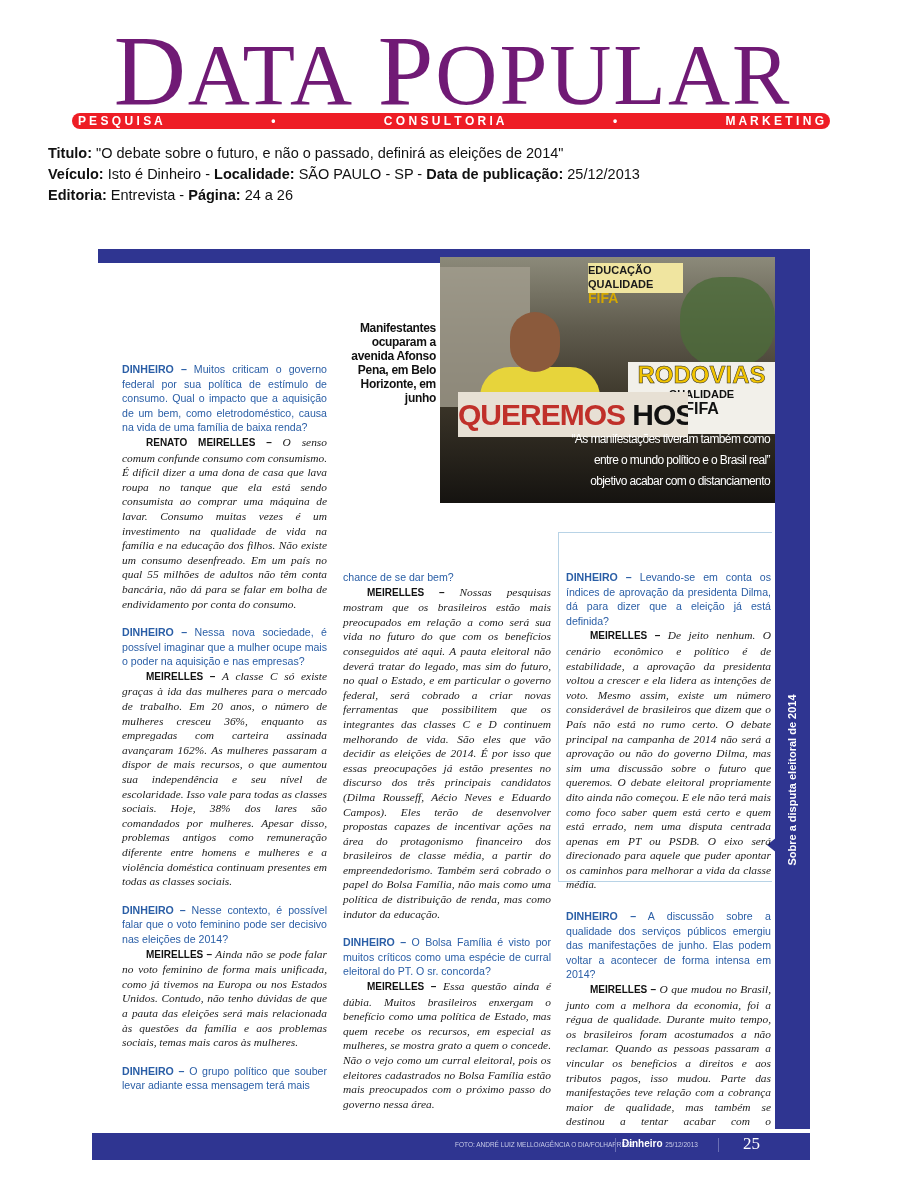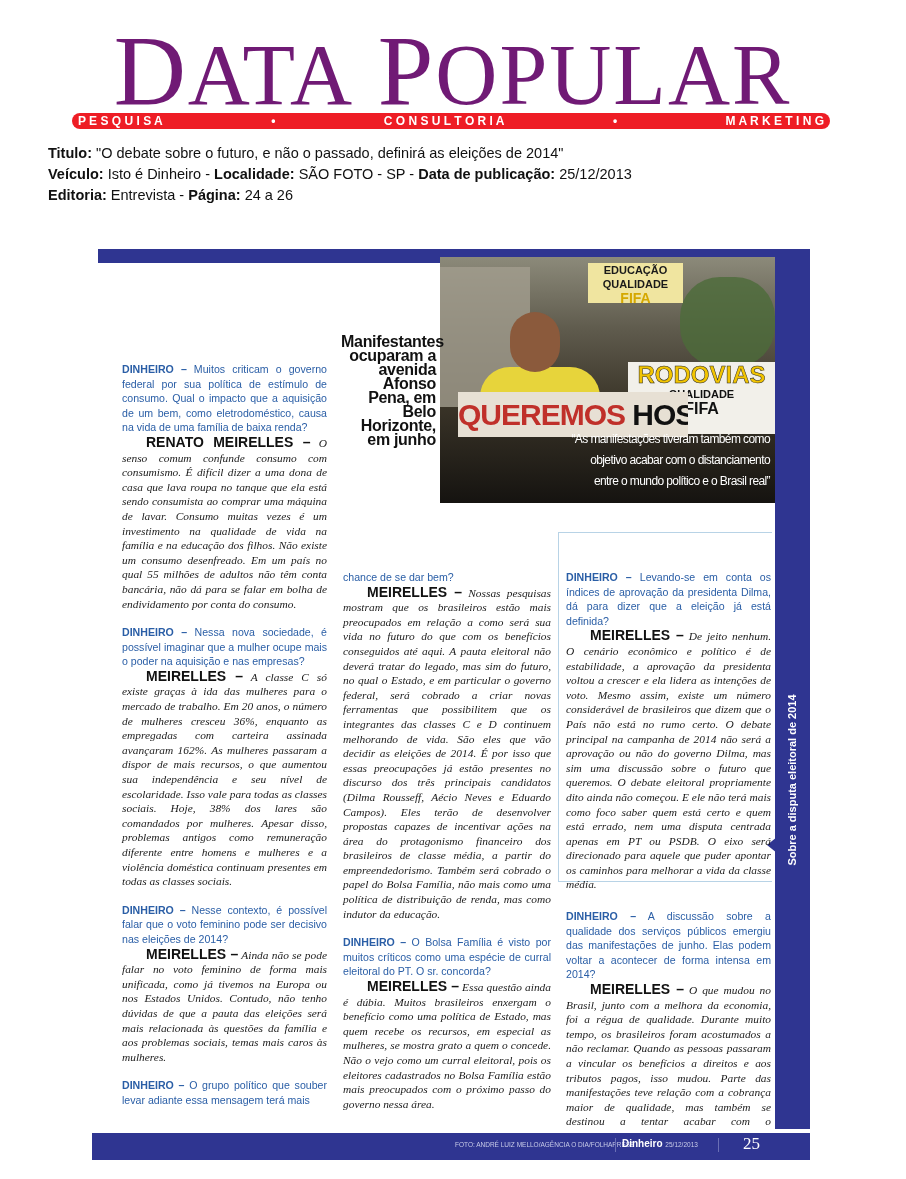--- a/index.html
+++ b/index.html
@@ -31,40 +31,40 @@
   .footer-mag small { font-weight:normal; font-size:6.5px; color:#c8cbe8; }
   .footer-sep { position:absolute; top:893px; width:1px; height:14px; background:#6a6fb5; }
   .footer-page { position:absolute; left:648px; top:889px; font-family:"Liberation Serif", serif; font-size:17px; color:#fff; }
 
   
   .photo { position:absolute; left:345px; top:12px; width:335px; height:246px; background:linear-gradient(180deg,#8c8a7a 0%,#5e5a4c 30%,#3a3428 60%,#151310 100%); overflow:hidden; }
   .photo .bldg { position:absolute; left:0; top:10px; width:90px; height:140px; background:#a29d8e; opacity:.8; }
   .photo .tree { position:absolute; left:240px; top:20px; width:95px; height:90px; background:#4c6b3a; border-radius:40px; opacity:.8; }
   .photo .shirt { position:absolute; left:40px; top:110px; width:120px; height:60px; background:#e7d43b; border-radius:30px 30px 0 0; }
   .photo .face { position:absolute; left:70px; top:55px; width:50px; height:60px; background:#8b5a3c; border-radius:25px; }
-  .photo .sign-fifa { position:absolute; left:148px; top:6px; width:95px; height:40px; background:#f0e5a0; color:#1a1a1a; font-weight:bold; font-size:11px; text-align:center; line-height:14px; }
+  .photo .sign-fifa { position:absolute; left:148px; top:6px; width:95px; height:30px; background:#f0e5a0; color:#1a1a1a; font-weight:bold; font-size:11px; text-align:left; line-height:14px; }
   .photo .sign-fifa b { color:#d5a800; font-size:14px; display:block; }
   .photo .sign-hosp { position:absolute; left:18px; top:135px; width:230px; height:45px; background:#e7e0d4; font-weight:bold; font-size:30px; line-height:45px; white-space:nowrap; overflow:hidden; letter-spacing:-1px; }
   .photo .sign-hosp .red { color:#c0302a; }
   .photo .sign-hosp .blk { color:#111; }
   .photo .sign-rod { position:absolute; left:188px; top:105px; width:147px; height:72px; background:#f2f0ea; text-align:center; }
   .photo .sign-rod .r1 { color:#f2c400; font-weight:bold; font-size:24px; line-height:26px; -webkit-text-stroke:0.5px #222; }
   .photo .sign-rod .r2 { color:#111; font-weight:bold; font-size:11px; line-height:12px; }
   .photo .sign-rod .r3 { color:#111; font-weight:bold; font-size:16px; line-height:18px; }
   .photo .quote { position:absolute; left:0; top:172px; width:330px; text-align:right; color:#fff; font-size:12px; line-height:21px; letter-spacing:-0.6px; }
   .photo .quote div { white-space:nowrap; }
 
-  .caption { position:absolute; left:246px; top:90px; width:95px; text-align:right; font-weight:bold; font-size:16px; line-height:14px; color:#111; letter-spacing:-0.3px; }
+  .caption { position:absolute; left:246px; top:76px; width:95px; text-align:right; font-weight:bold; font-size:12px; line-height:14px; color:#111; letter-spacing:-0.3px; }
 
   
   .col { position:absolute; font-size:10.6px; line-height:14.6px; text-align:justify;margin-top:28px; }
   .q { color:#2a5ea6; font-family:"Liberation Sans", sans-serif; }
   .q b { color:#2a5ea6; }
   .a { font-family:"Liberation Serif", serif; font-style:italic; color:#1a1a1a; font-size:11.4px; }
-  .a b { font-family:"Liberation Sans", sans-serif; font-style:normal; color:#111; font-size:14px;padding-left:24px; }
+  .a b { font-family:"Liberation Sans", sans-serif; font-style:normal; color:#111; font-size:10px;padding-left:24px; }
   .block { margin:0 0 14px 0; }
   .block p { margin:0; }
 
   .col1 { left:27px; top:89px; width:205px; }
   .col2 { left:248px; top:297px; width:208px; }
   .col3 { left:471px; top:297px; width:205px; }
   .boxed { position:absolute; left:463px; top:287px; width:213px; height:348px; border:1px solid #b8d3e6; border-right:none; }
   .col3b { left:471px; top:636px; width:205px; }
 </style>
 </head>
@@ -78,21 +78,21 @@
   <span>•</span>
   <span>C O N S U L T O R I A</span>
   <span>•</span>
   <span>M A R K E T I N G</span>
 </div>
 
 <div class="meta meta1">
   <b>Titulo:</b> <span>"O debate sobre o futuro, e não o passado, definirá as eleições de 2014"</span>
 </div>
 <div class="meta meta2">
-  <b>Veículo:</b> <span>Isto é Dinheiro</span><span> - </span><b>Localidade:</b> <span>SÃO FOTO - SP</span><span> - </span><b>Data de publicação:</b> <span>25/12/2013</span>
+  <b>Veículo:</b> <span>Isto é Dinheiro</span><span> - </span><b>Localidade:</b> <span>SÃO PAULO - SP</span><span> - </span><b>Data de publicação:</b> <span>25/12/2013</span>
 </div>
 <div class="meta meta3">
   <b>Editoria:</b> <span>Entrevista</span><span> - </span><b>Página:</b> <span>24 a 26</span>
 </div>
 
 <div class="page">
   <div class="band-top"></div>
   <div class="side-band"></div>
   <div class="side-notch"></div>
   <div class="side-label">
@@ -106,22 +106,22 @@
     <div class="face"></div>
     <div class="sign-fifa"><span>EDUCAÇÃO QUALIDADE</span><b>FIFA</b></div>
     <div class="sign-rod">
       <div class="r1">RODOVIAS</div>
       <div class="r2">QUALIDADE</div>
       <div class="r3">FIFA</div>
     </div>
     <div class="sign-hosp"><span class="red">QUEREMOS </span><span class="blk">HOSPITAIS</span></div>
     <div class="quote">
       <div>“As manifestações tiveram também como</div>
+      <div>entre o mundo político e o Brasil real”</div>
       <div>objetivo acabar com o distanciamento</div>
-      <div>entre o mundo político e o Brasil real”</div>
     </div>
   </div>
 
   <div class="caption">Manifestantes ocuparam a avenida Afonso Pena, em Belo Horizonte, em junho</div>
 
   <div class="col col1">
     <div class="block">
       <p class="q"><b>DINHEIRO –</b><span> Muitos criticam o governo federal por sua política de estímulo de consumo. Qual o impacto que a aquisição de um bem, como eletrodoméstico, causa na vida de uma família de baixa renda?</span></p>
       <p class="a"><b>RENATO MEIRELLES –</b><span> O senso comum confunde consumo com consumismo. É difícil dizer a uma dona de casa que lava roupa no tanque que ela está sendo consumista ao comprar uma máquina de lavar. Consumo muitas vezes é um investimento na qualidade de vida na família e na educação dos filhos. Não existe um consumo desenfreado. Em um país no qual 55 milhões de adultos não têm conta bancária, não dá para se falar em bolha de endividamento por conta do consumo.</span></p>
     </div>

